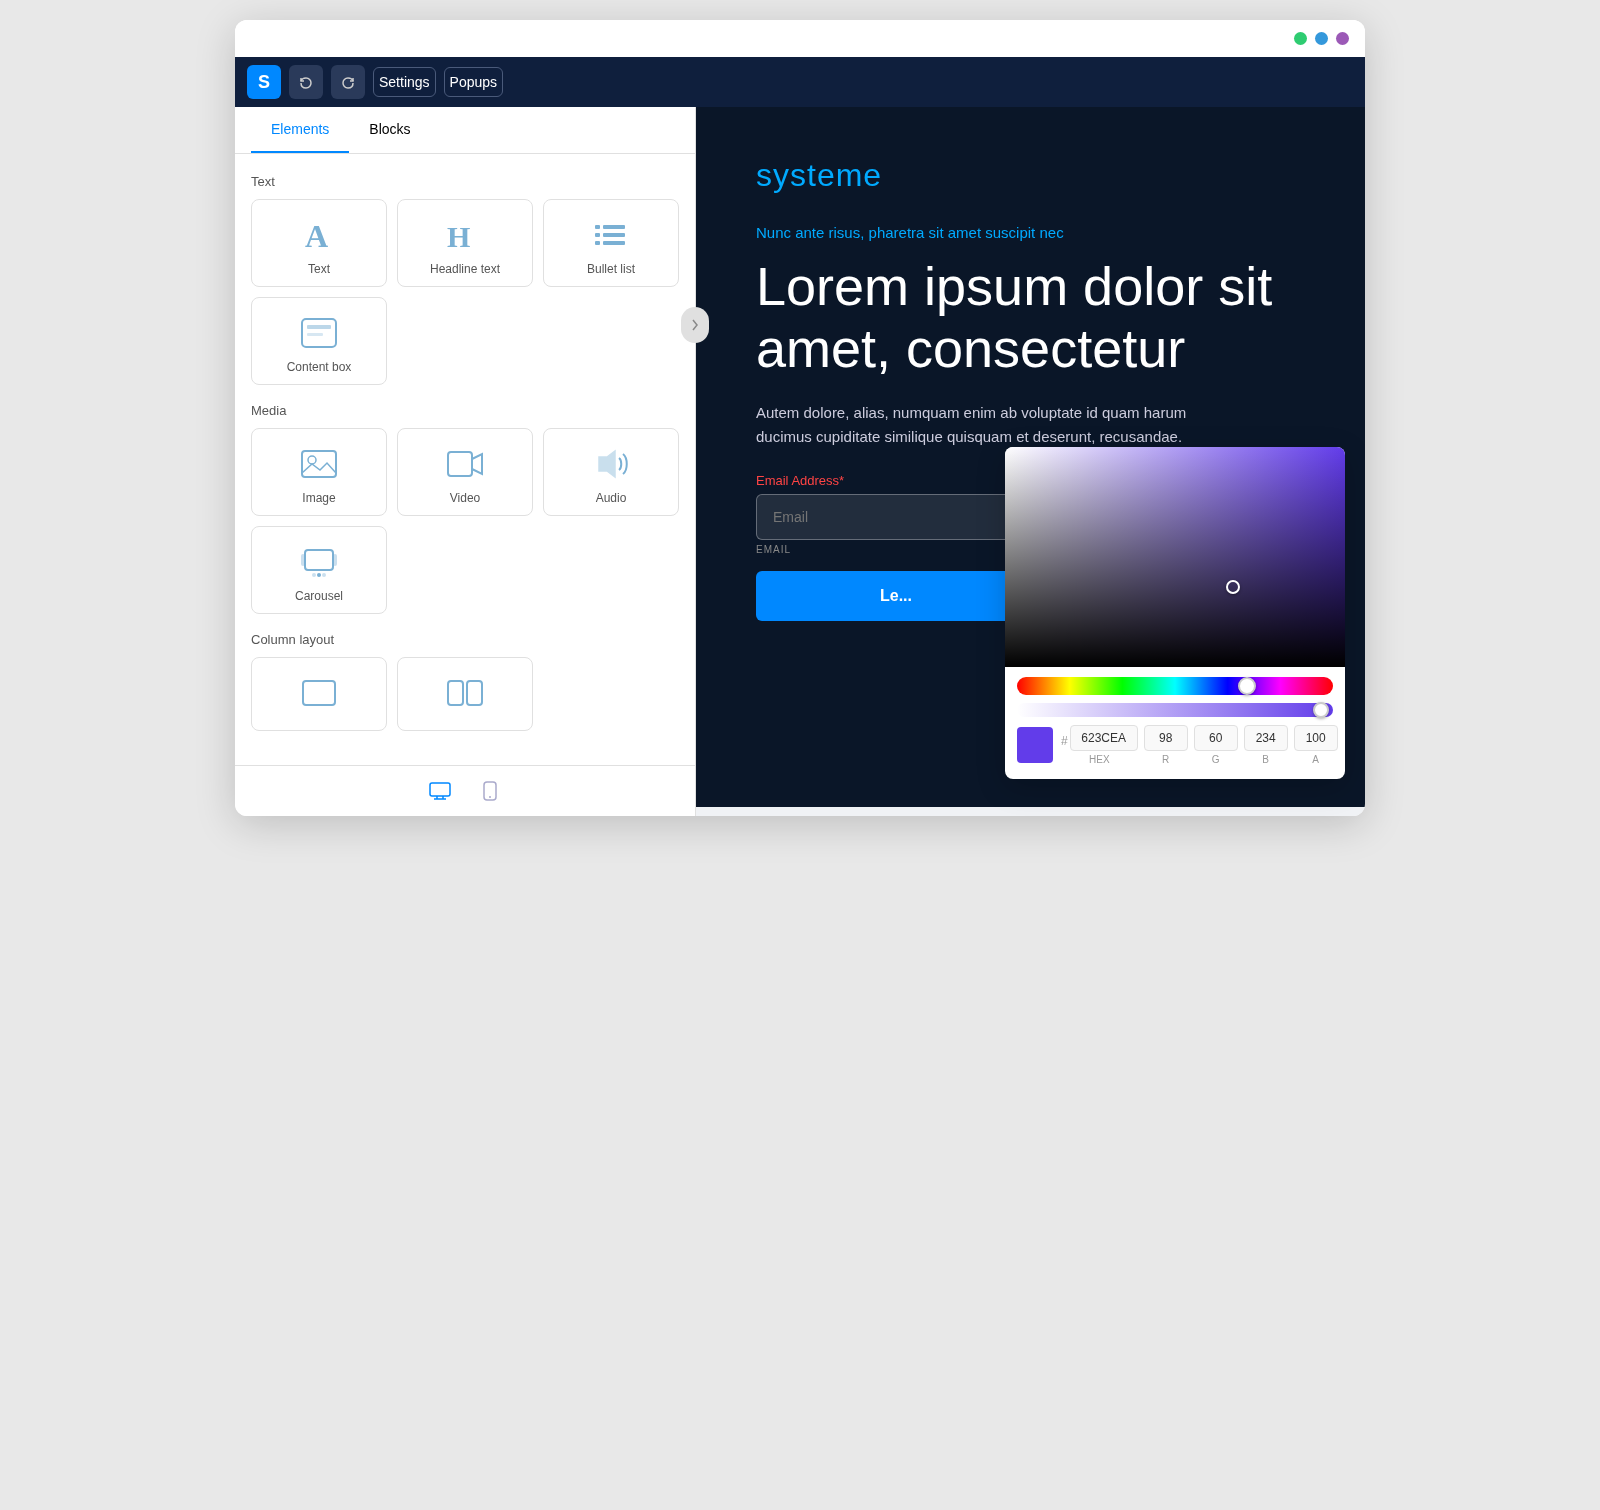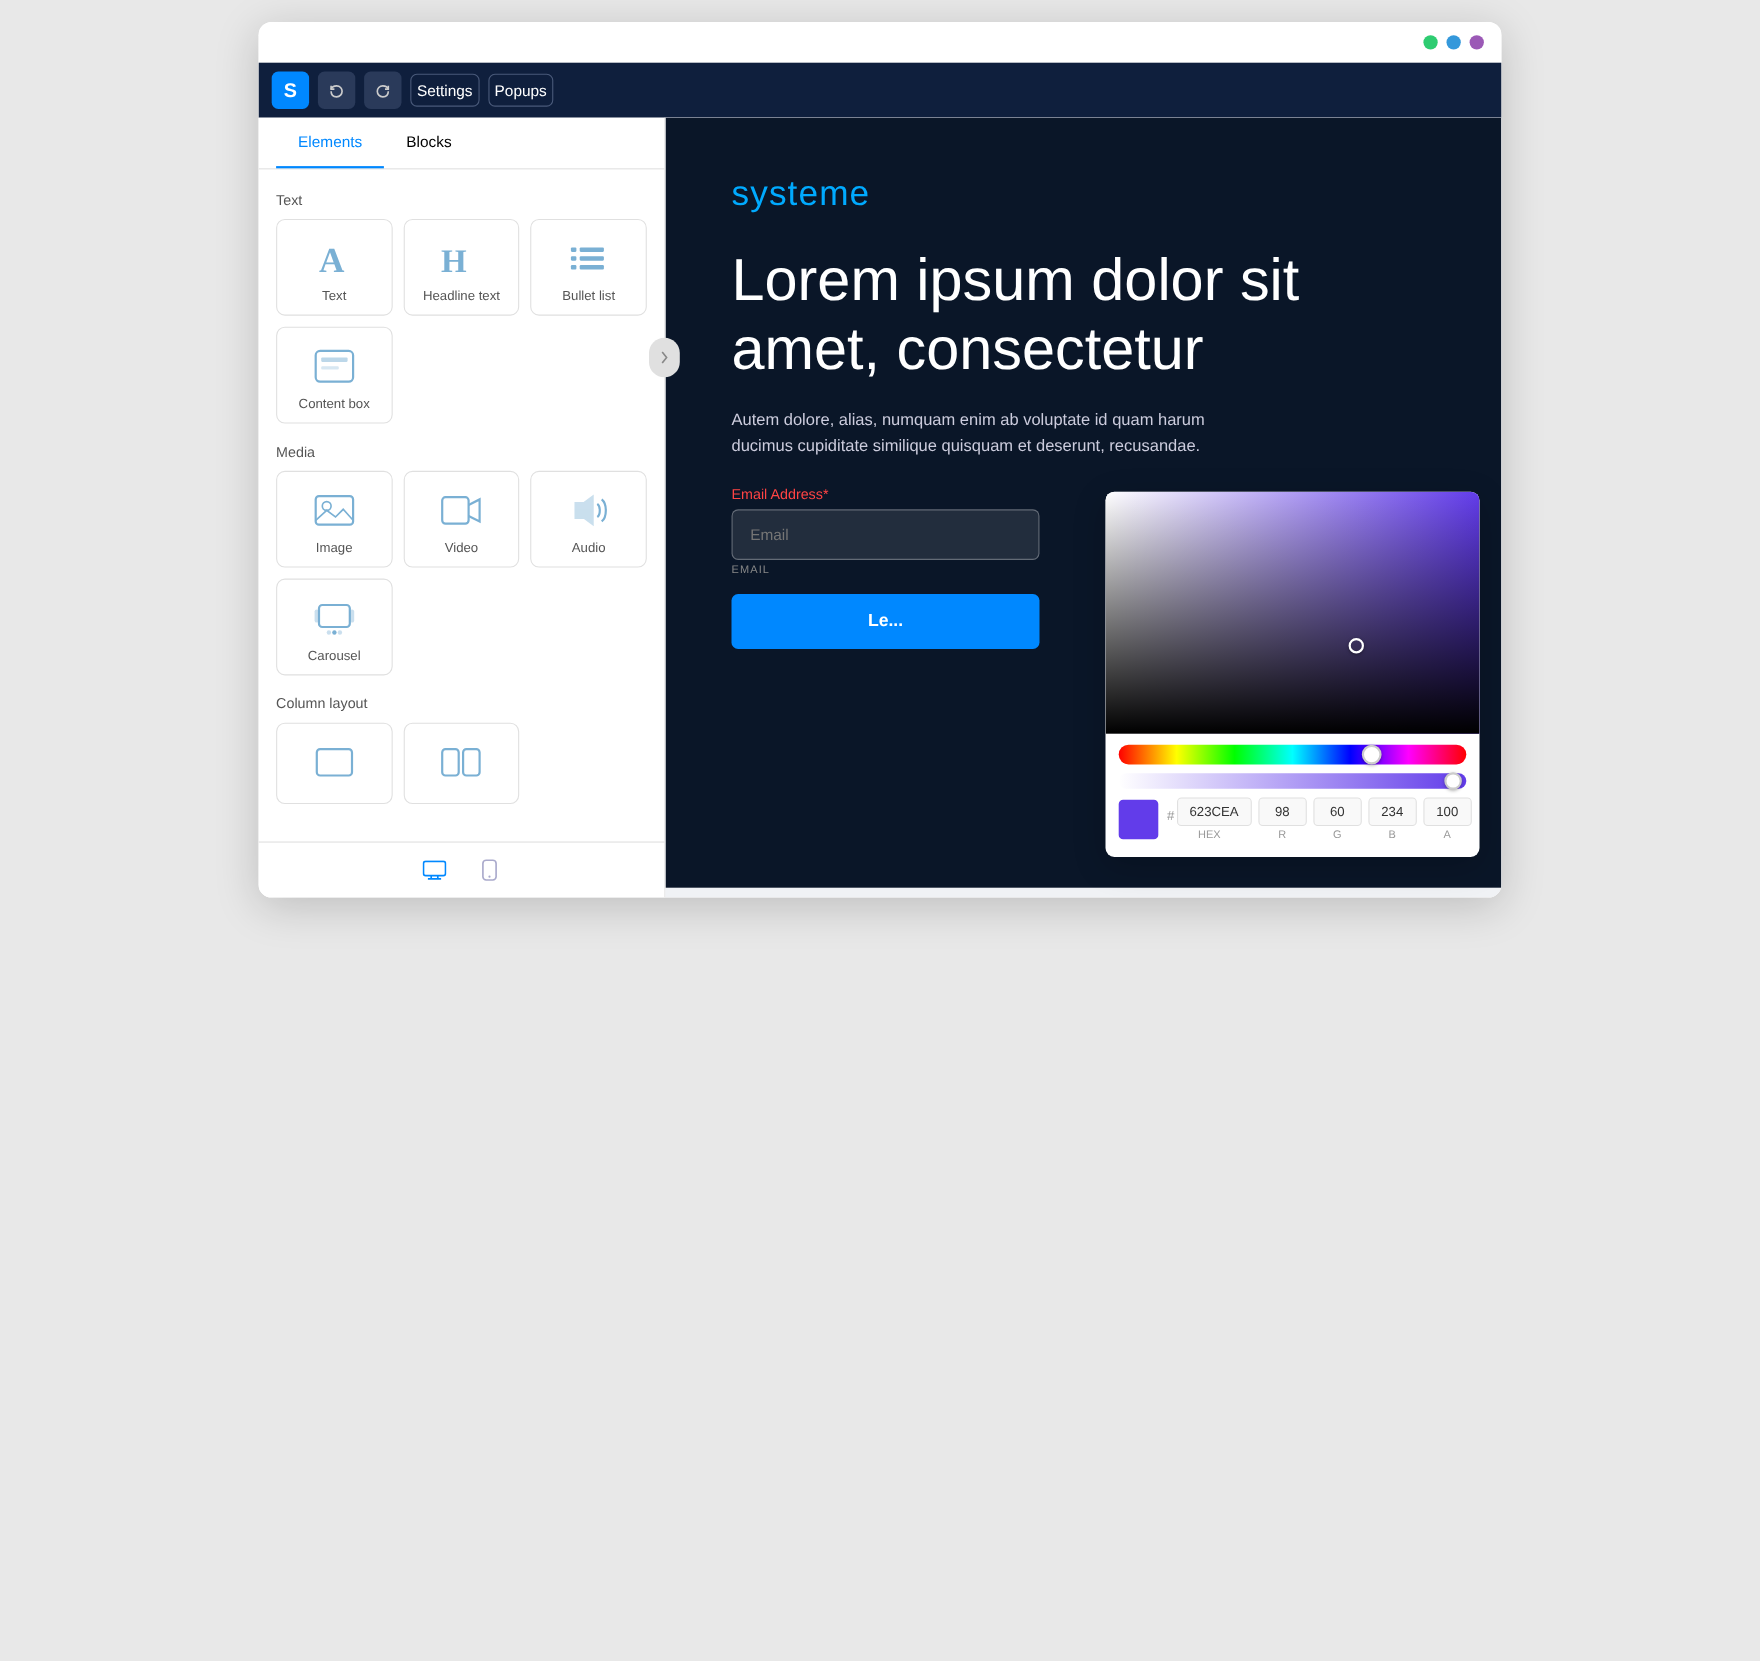--- a/index.html
+++ b/index.html
@@ -73,21 +73,21 @@
       font-size: 14px;
     }
 
     .main-area {
       display: flex;
       flex: 1;
     }
 
     
     .sidebar {
-      width: 370px;
+      width: 461px;
       background: #fff;
       border-right: 1px solid #e0e0e0;
       display: flex;
       flex-direction: column;
       position: relative;
     }
     .sidebar-tabs {
       display: flex;
       border-bottom: 1px solid #e0e0e0;
       padding: 0 16px;
@@ -556,20 +556,21 @@
         <div class="sidebar-scroll-indicator">
           <svg width="10" height="14" viewBox="0 0 10 14" fill="none">
             <polyline points="3,2 7,7 3,12" stroke="#888" stroke-width="1.5" fill="none"></polyline>
           </svg>
         </div>
       </div>
 
       <div class="canvas">
         <div class="canvas-content">
           <div class="canvas-logo">systeme</div>
+          <div class="canvas-tagline">Nunc ante risus, pharetra sit amet suscipit nec</div>
           <div class="canvas-headline">Lorem ipsum dolor sit amet, consectetur</div>
           <div class="canvas-body">Autem dolore, alias, numquam enim ab voluptate id quam harum ducimus cupiditate similique quisquam et deserunt, recusandae.</div>
           <div class="canvas-form-label">
             <span>Email Address</span><span style="color:#ff4444">*</span>
           </div>
           <input class="canvas-email-input" type="text" readonly="" placeholder="Email" style="">
           <div class="canvas-input-hint">EMAIL</div>
           <button class="canvas-cta-btn">
             <span>Le...</span>
           </button>

